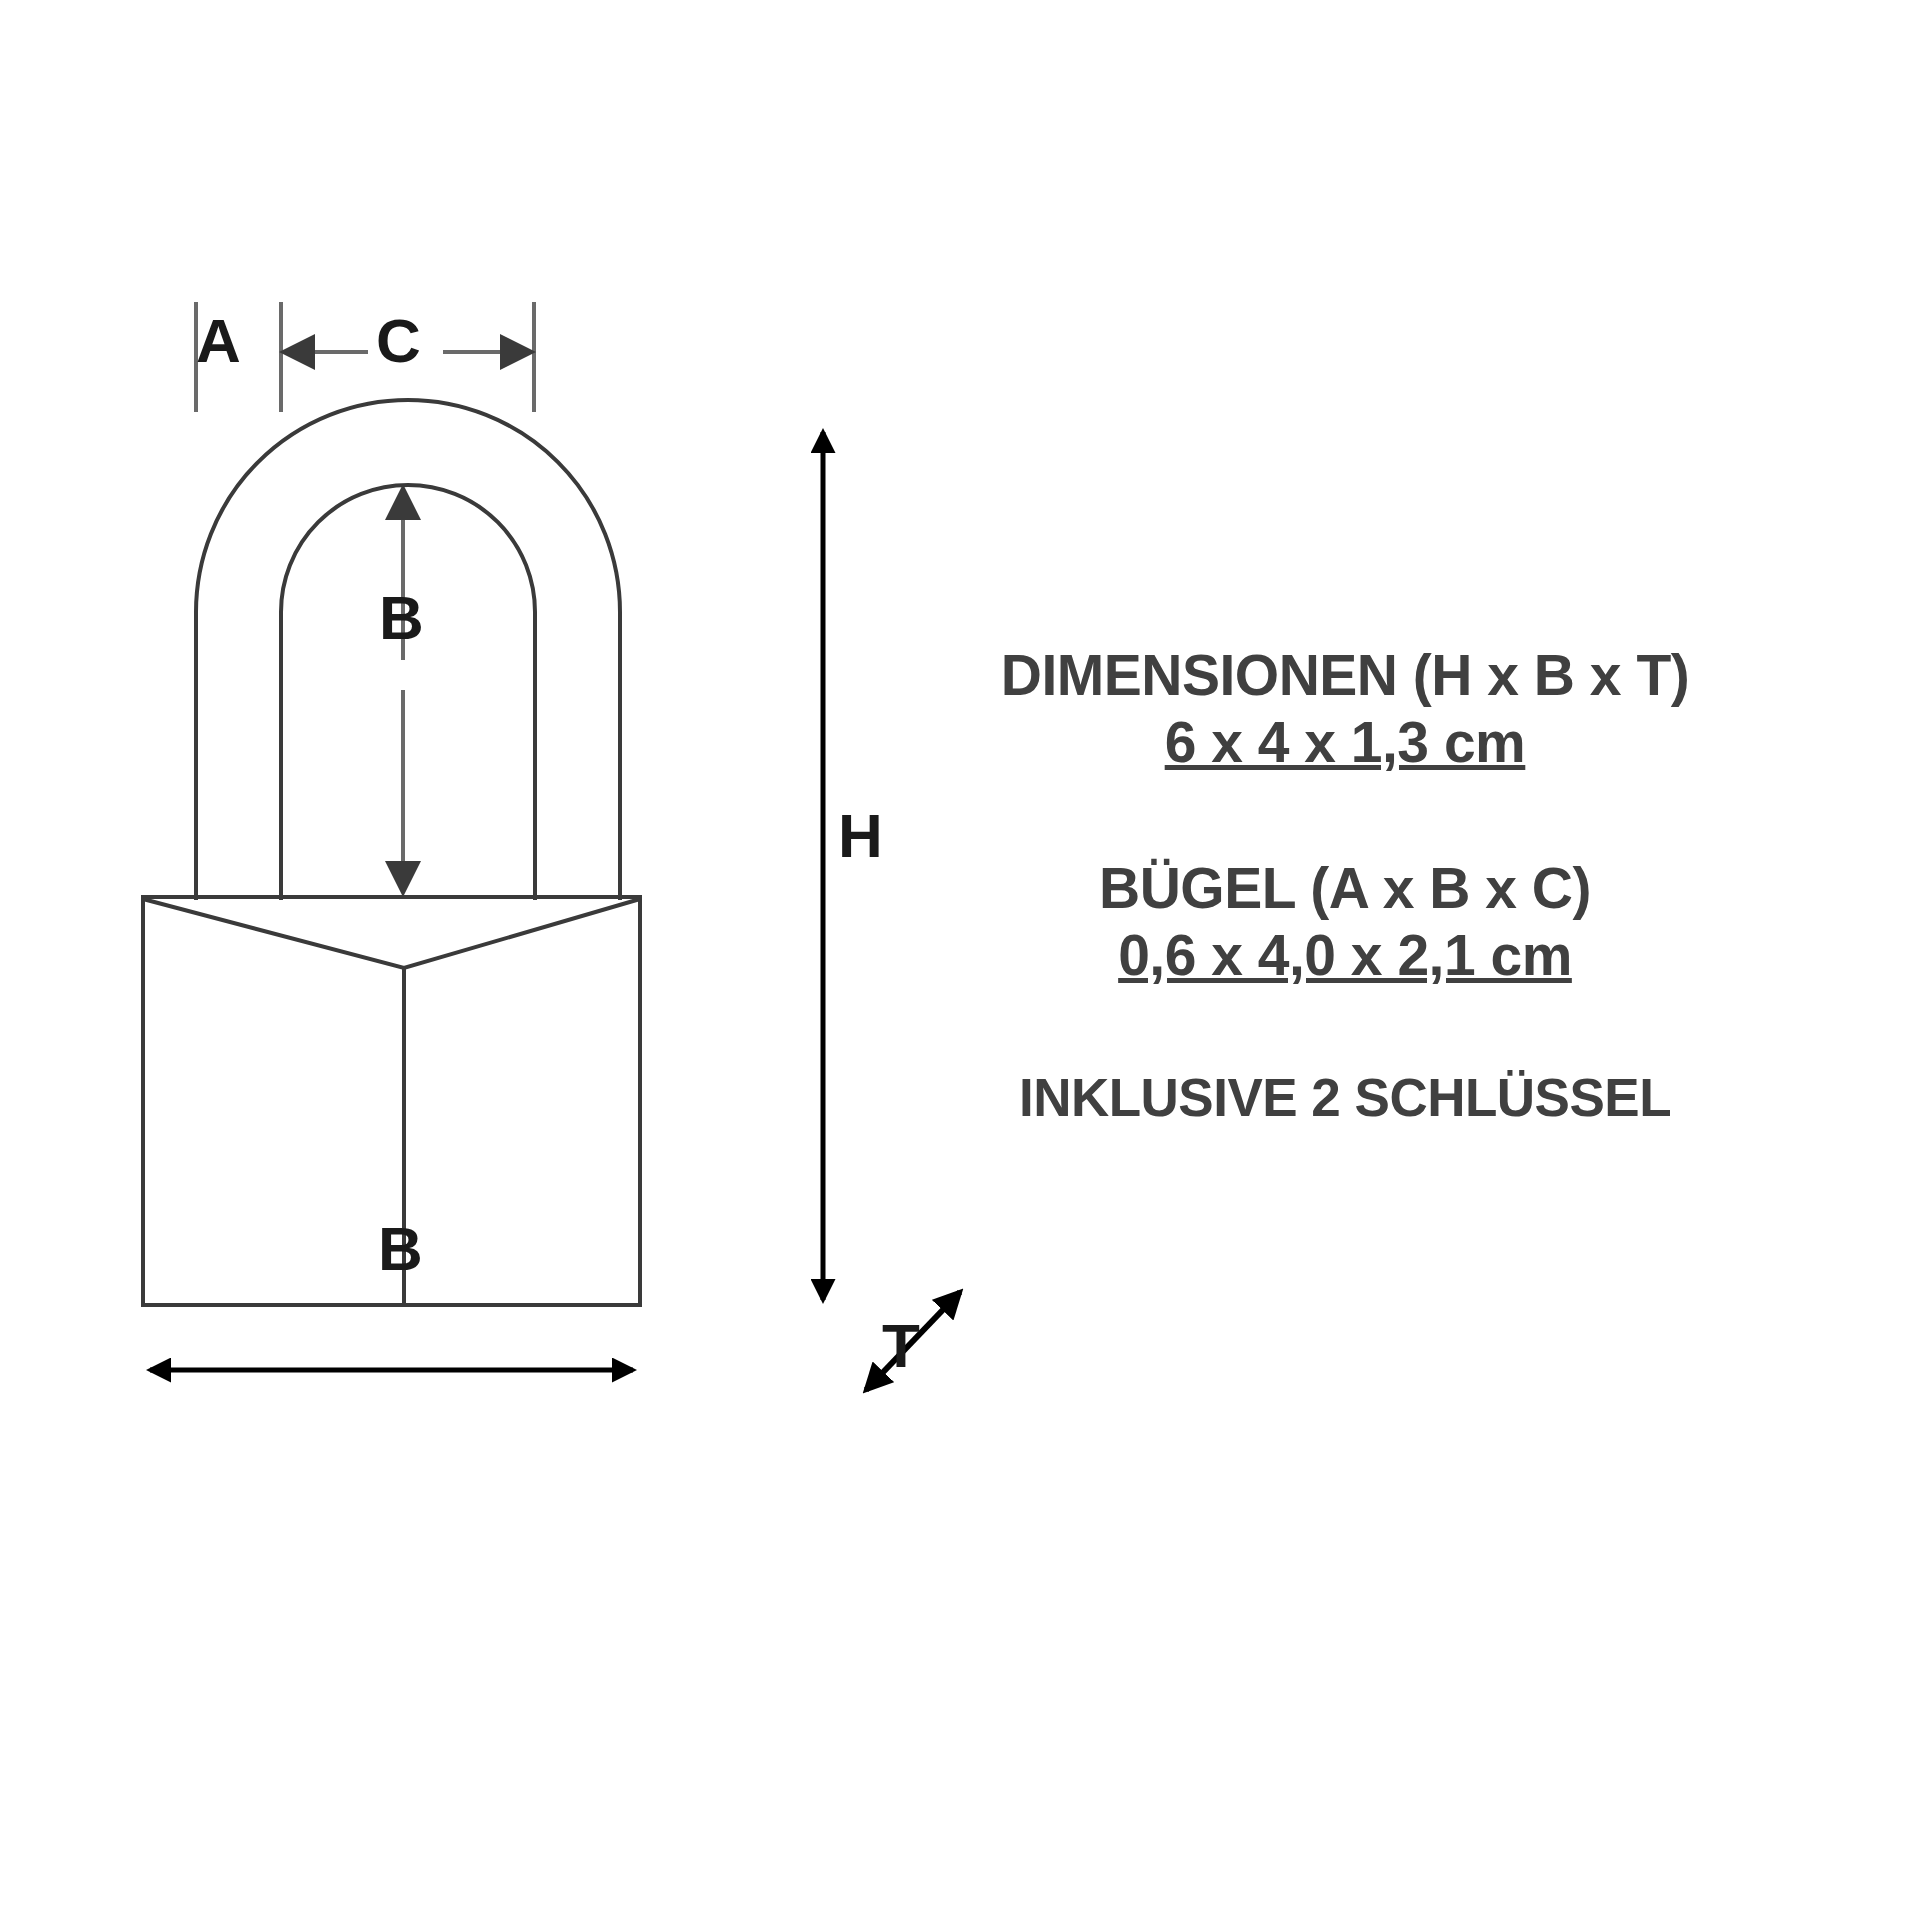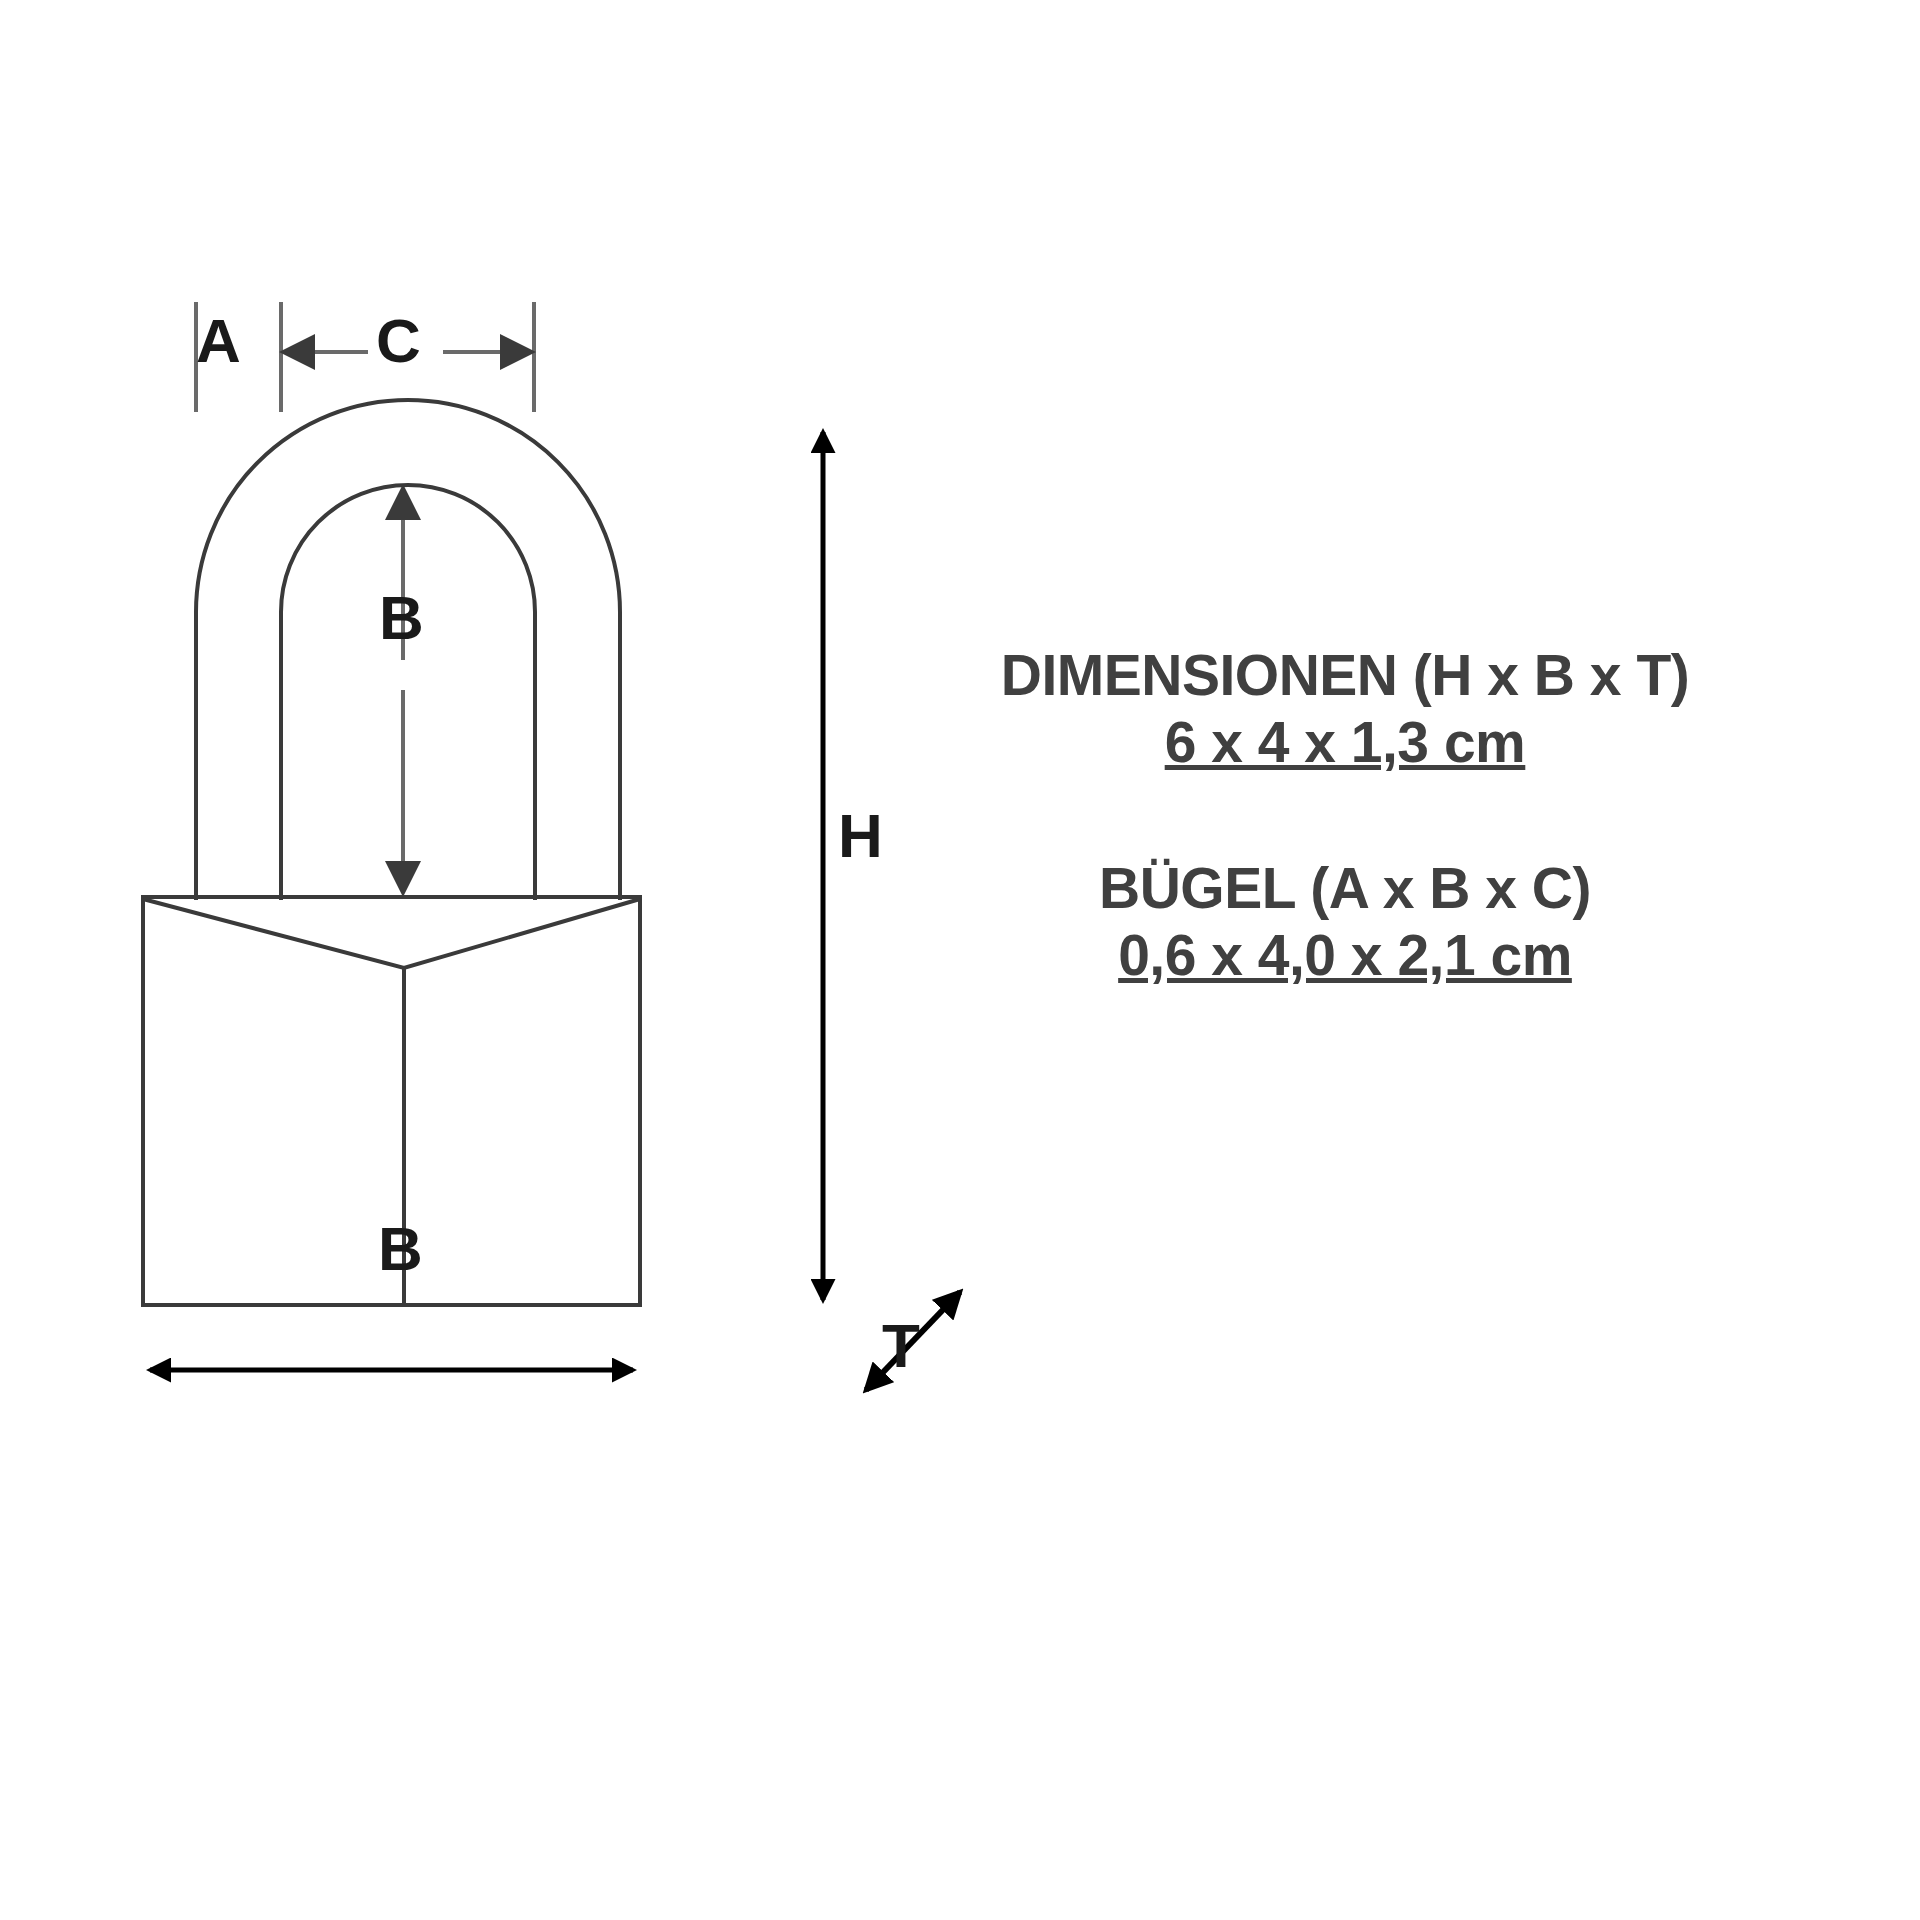--- a/index.html
+++ b/index.html
@@ -163,16 +163,19 @@
     <div class="spec-group">
       <div class="spec-title">DIMENSIONEN (H x B x T)</div>
       <div class="spec-value">6 x 4 x 1,3 cm</div>
     </div>
 
     <div class="spec-group">
       <div class="spec-title">BÜGEL (A x B x C)</div>
       <div class="spec-value">0,6 x 4,0 x 2,1 cm</div>
     </div>
 
+    <div class="spec-group">
+      <div class="spec-note">INKLUSIVE 2 SCHLÜSSEL</div>
+    </div>
 
   </div>
 
 </div>
 
 </body></html>

